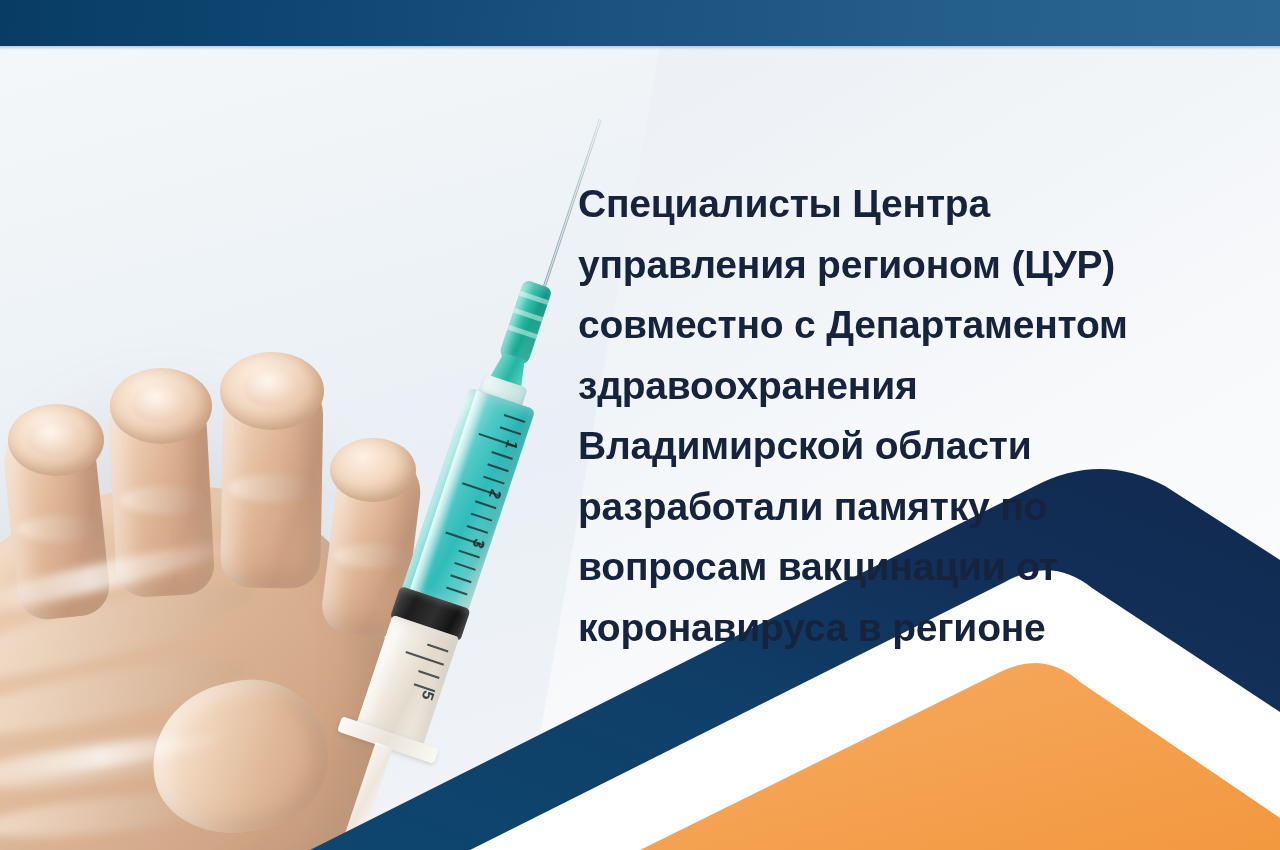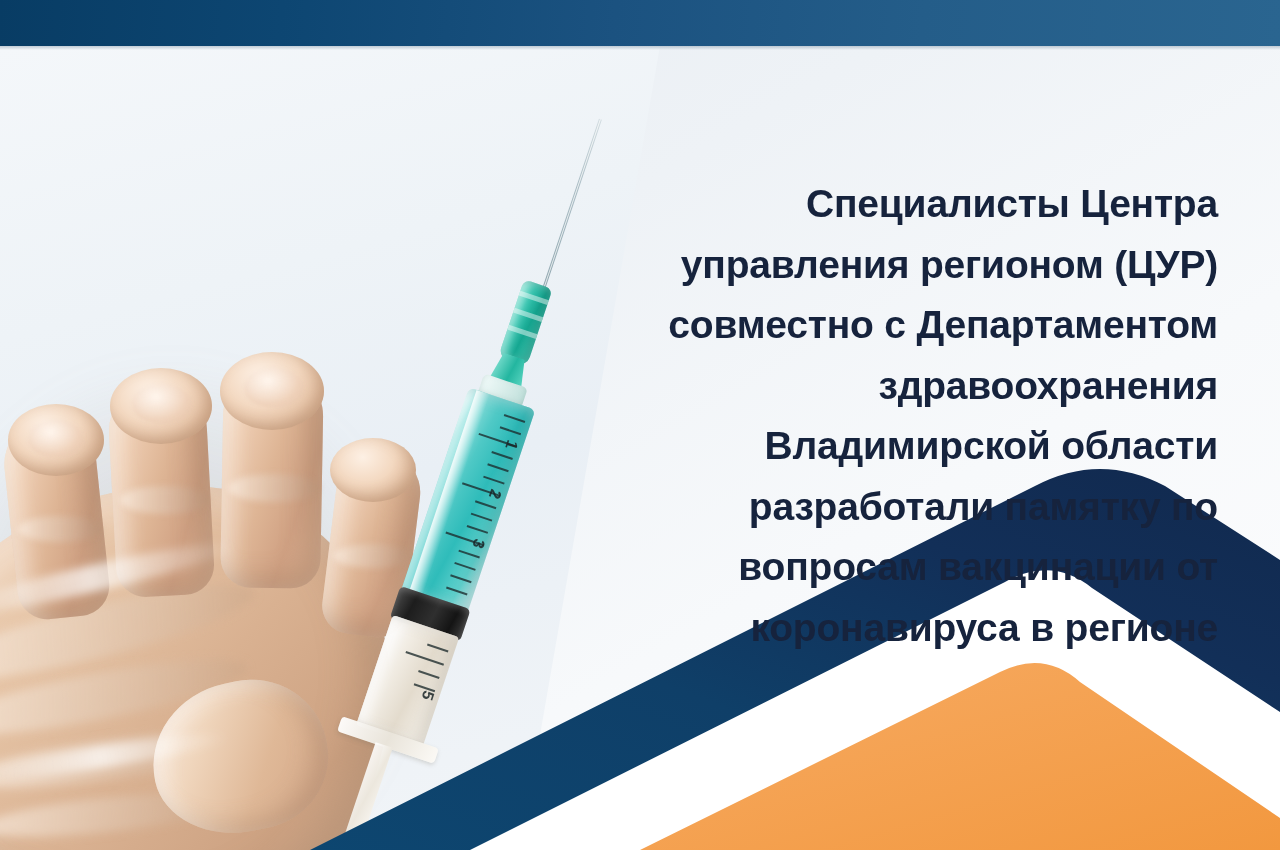--- a/index.html
+++ b/index.html
@@ -239,21 +239,20 @@
     width:18px; height:128px;
     background:linear-gradient(100deg,rgba(255,255,255,.9),#ece7dd 45%,#fbf9f5);
   }
 
   
   #text-block{
     position:absolute;
     left:578px; top:174px;
     width:640px;
     z-index:30;
-    text-align:right;
   }
   #headline{
     font-family:"Liberation Sans","DejaVu Sans",sans-serif;
     font-size:39px;
     font-weight:600;
     line-height:60.5px;
     letter-spacing:-.2px;
     color:#16233d;
     white-space:pre-line;
   }

